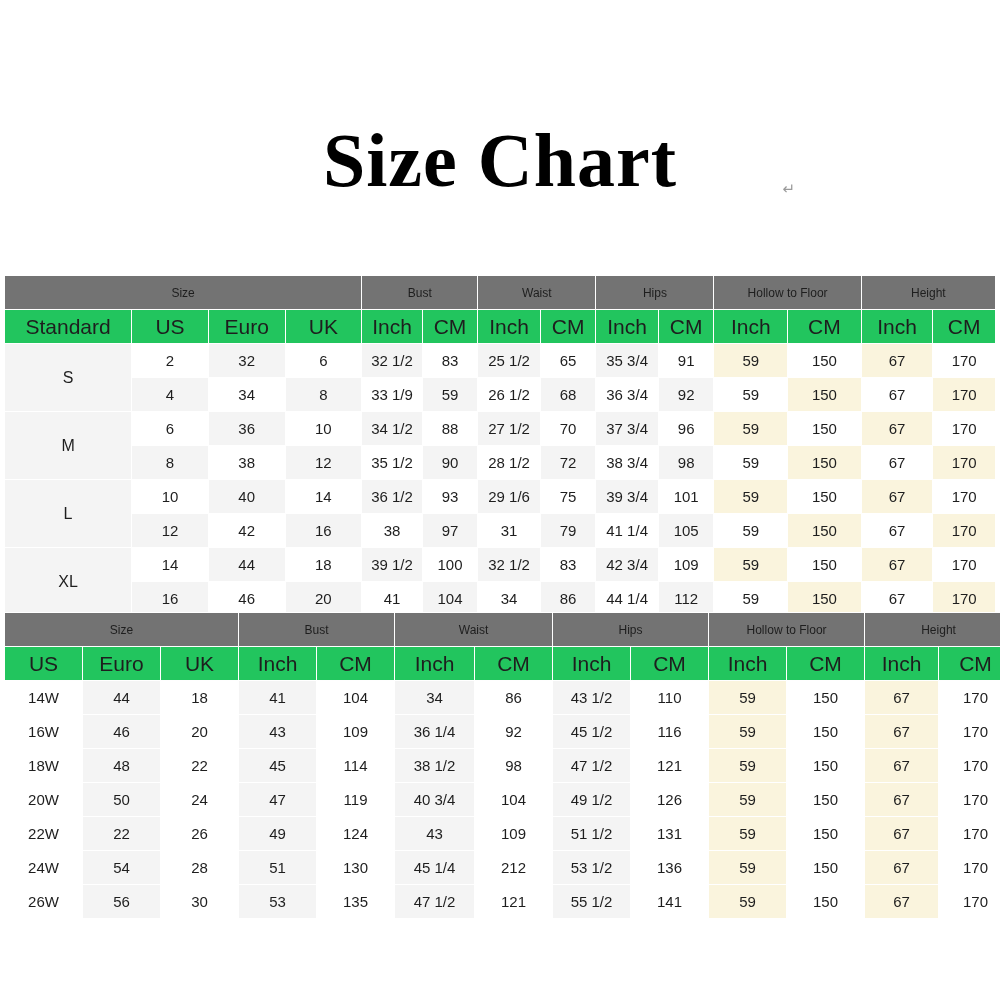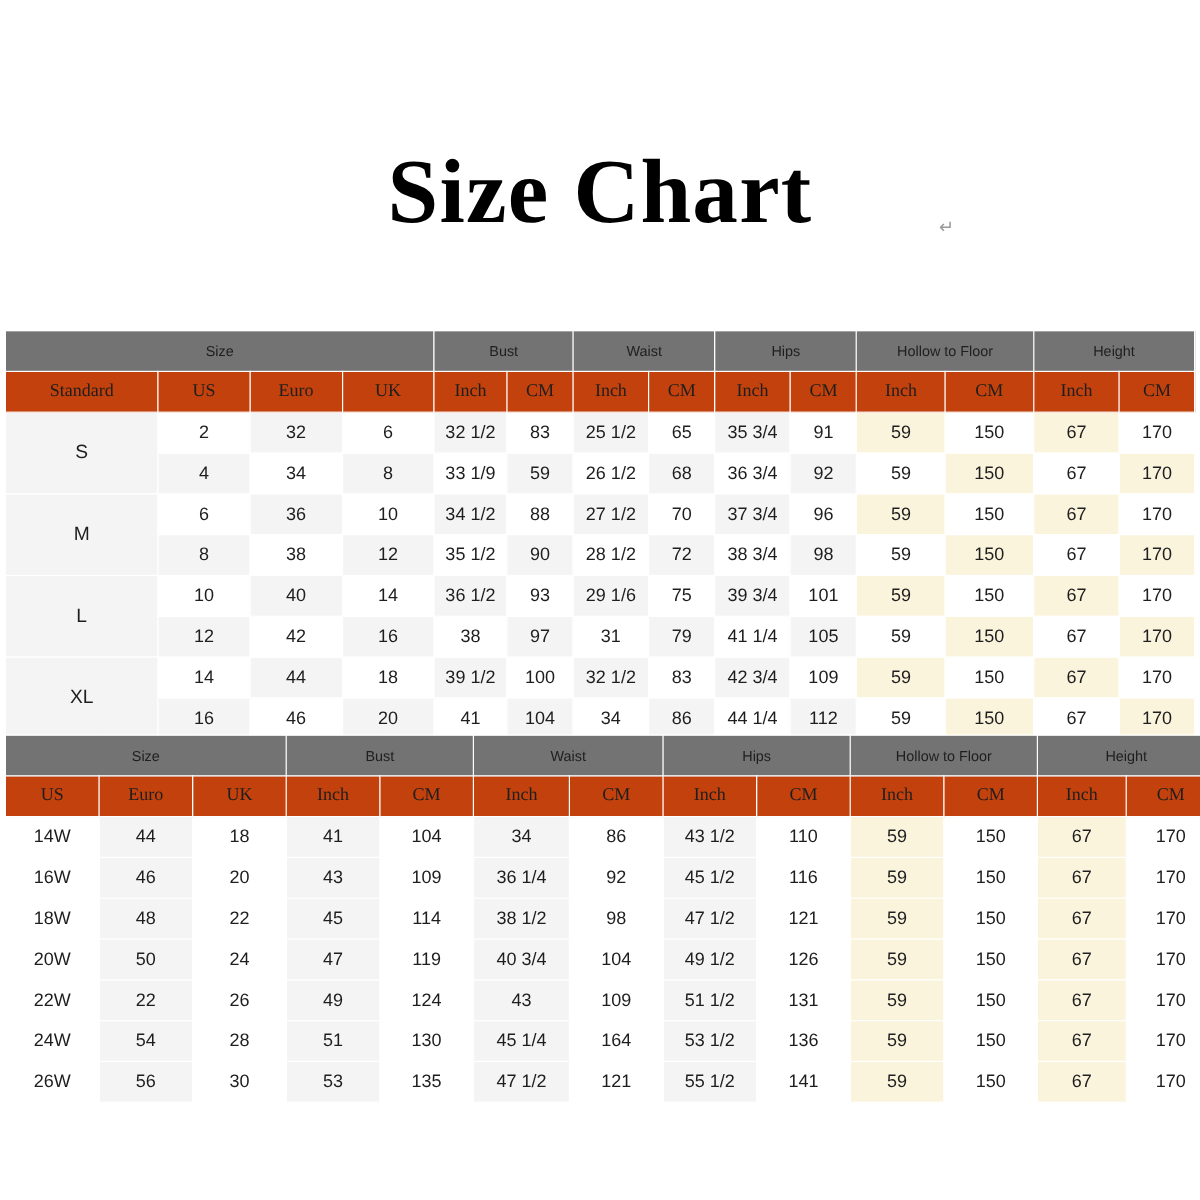--- a/index.html
+++ b/index.html
@@ -61,24 +61,23 @@
     padding: 0;
     height: 34px;
     vertical-align: middle;
   }
   .hdr-group td {
     background: #737373;
     font-size: 12px;
     height: 36px;
   }
   .hdr-sub td {
-    background: #c2410c;
-    font-size: 15px;
+    background: #22c55e;
+    font-size: 21px;
     height: 34px;
-    font-family: Liberation Serif, serif;
   }
   
   .c-tint { background: #f4f4f4; }
   .c-plain { background: #ffffff; }
   .c-cream { background: #faf4dd; }
   .size-cell {
     background: #f4f4f4;
     font-size: 16px;
   }
   .t1 td { height: 33px; }
@@ -384,21 +383,21 @@
         <td class="c-cream">67</td>
         <td class="c-plain">170</td>
       </tr>
       <tr>
         <td class="c-plain">24W</td>
         <td class="c-tint">54</td>
         <td class="c-plain">28</td>
         <td class="c-tint">51</td>
         <td class="c-plain">130</td>
         <td class="c-tint">45 1/4</td>
-        <td class="c-plain">164</td>
+        <td class="c-plain">212</td>
         <td class="c-tint">53 1/2</td>
         <td class="c-plain">136</td>
         <td class="c-cream">59</td>
         <td class="c-plain">150</td>
         <td class="c-cream">67</td>
         <td class="c-plain">170</td>
       </tr>
       <tr>
         <td class="c-plain">26W</td>
         <td class="c-tint">56</td>

